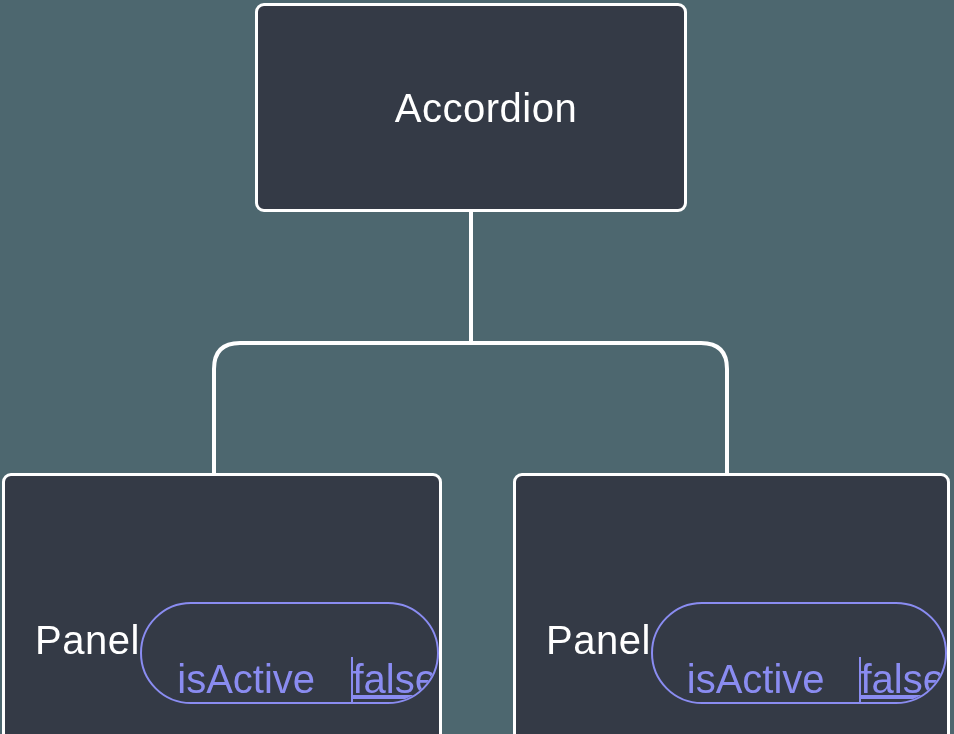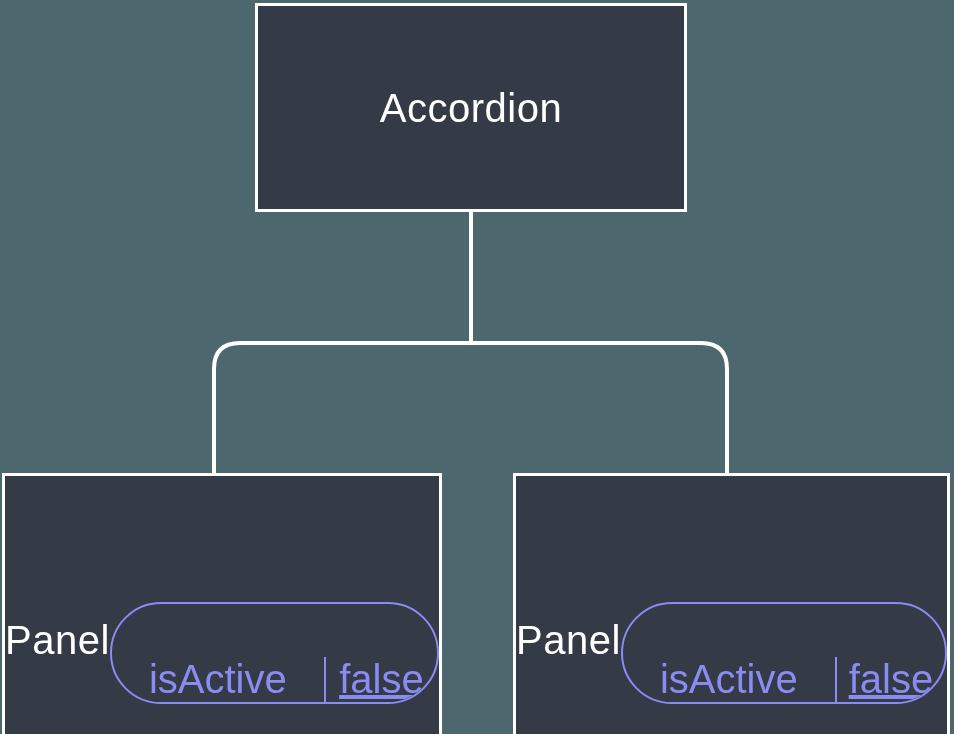--- a/index.html
+++ b/index.html
@@ -23,21 +23,22 @@
   .connectors path {
     fill: none;
     stroke: var(--connector, #ffffff);
     stroke-width: 4;
   }
   .node {
     position: absolute;
     box-sizing: border-box;
     background: var(--node-fill, #343a46);
     border: 3px solid var(--node-border, #ffffff);
-    border-radius: 0;
+    border-radius: 9px;
+    padding-left: 30px;
   }
   .root-node {
     left: 255px;
     top: 3px;
     width: 432px;
     height: 209px;
     display: flex;
     align-items: center;
     justify-content: center;
   }

